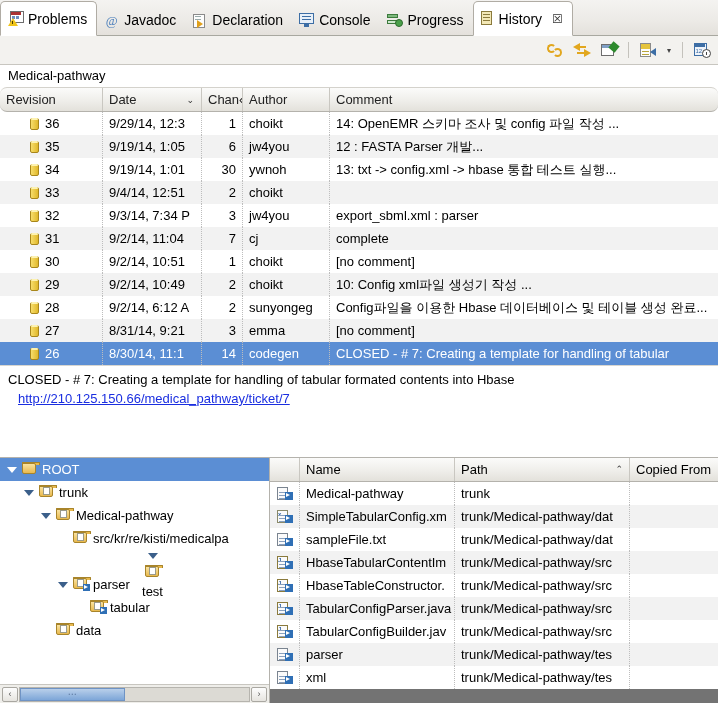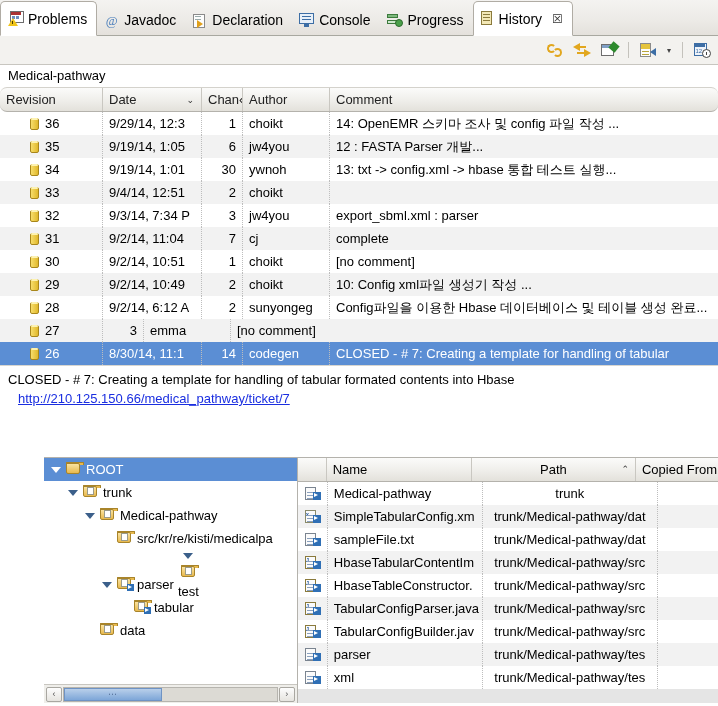--- a/index.html
+++ b/index.html
@@ -226,21 +226,20 @@
     display:inline-block;
   }
 
   
   .lower {
     display:flex;
     height: 246px;
     border-top: 1px solid #b4b2ac;
     box-sizing:border-box;
     background:#fff;
-    margin-left:44px;
   }
   .tree-pane {
     width: 270px;
     box-sizing:border-box;
     background:#fff;
     border-right: 1px solid #b4b2ac;
     position:relative;
     display:flex; flex-direction:column;
   }
   .tree-body { flex:1 1 auto; overflow:hidden; }
@@ -302,32 +301,32 @@
     position:absolute; left:0; top:0; bottom:0;
     width: 46%;
     background: linear-gradient(to bottom,#b9cfea,#7da6d8);
     border:1px solid #6f93c4;
     box-sizing:border-box;
     display:flex;align-items:center;justify-content:center;
     font-size:9px; color:#44618a; letter-spacing:1px;
   }
 
   
-  .file-pane { flex:1 1 auto; background:#e5e5e5; overflow:hidden; position:relative; }
+  .file-pane { flex:1 1 auto; background:#737373; overflow:hidden; position:relative; }
   .fhead {
     display:flex;
     height: 23px;
     background: linear-gradient(to bottom, #fbfbfa 0%, #efeeea 55%, #e3e1db 100%);
     border-bottom: 1px solid #b4b2ac;
     font-size: 13px;
   }
   .fh { display:flex;align-items:center; padding:0 6px; box-sizing:border-box; border-right:1px solid #c9c7c1; position:relative; white-space:nowrap; overflow:hidden;}
   .fc-icon { width: 30px; }
   .fc-name { width: 155px; }
-  .fc-path { width: 175px; justify-content: center; }
+  .fc-path { width: 175px; }
   .fc-copied{ flex:1 1 auto; border-right:none; }
   .fh .sortcaret{ position:absolute; right:6px; top:6px; font-size:9px; color:#333; }
 
   .frow { display:flex; height:23px; font-size:13px; align-items:center; }
   .frow.odd { background:#ffffff; }
   .frow.even { background:#f2f2f2; }
   .fd { padding:0 6px; box-sizing:border-box; overflow:hidden; white-space:nowrap; display:flex;align-items:center; height:23px; border-right:1px dotted #bdbdbd; }
   .fd.fc-copied { border-right:none; }
   .fd.fc-icon { justify-content:center; padding:0; }
 
@@ -584,20 +583,21 @@
         <div class="td c-comm">Config파일을 이용한 Hbase 데이터베이스 및 테이블 생성 완료...</div>
       </div>
       <div class="trow even">
         <div class="td c-rev rev-cell">
           <span class="ico ic-rev">
             <span class="body"></span>
             <span class="top"></span>
           </span>
           <span>27</span>
         </div>
+        <div class="td c-date">8/31/14, 9:21</div>
         <div class="td c-chg num">3</div>
         <div class="td c-auth">emma</div>
         <div class="td c-comm">[no comment]</div>
       </div>
       <div class="trow sel">
         <div class="td c-rev rev-cell">
           <span class="ico ic-rev">
             <span class="body"></span>
             <span class="top"></span>
           </span>

